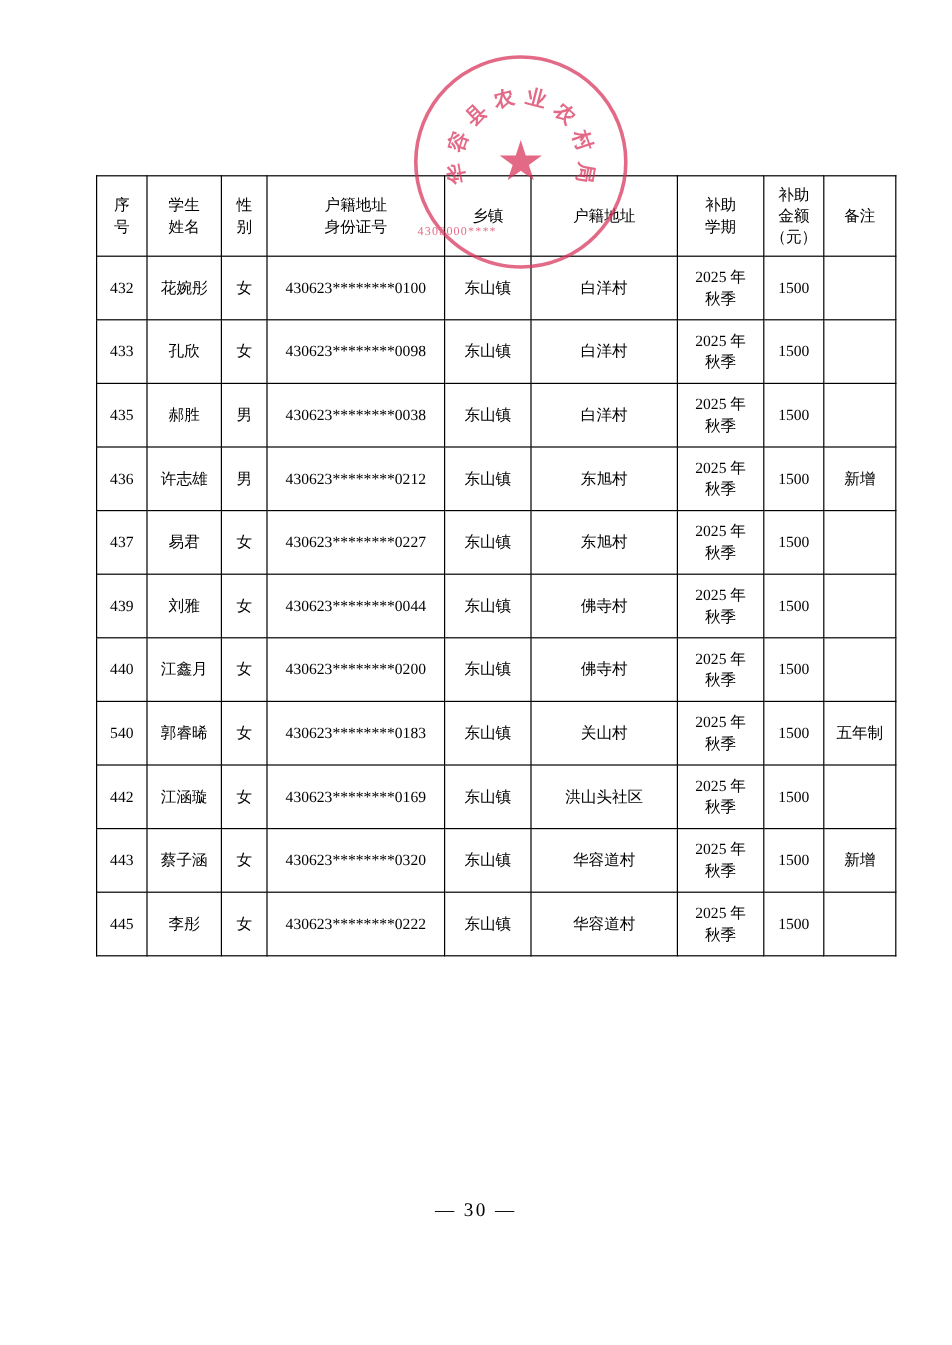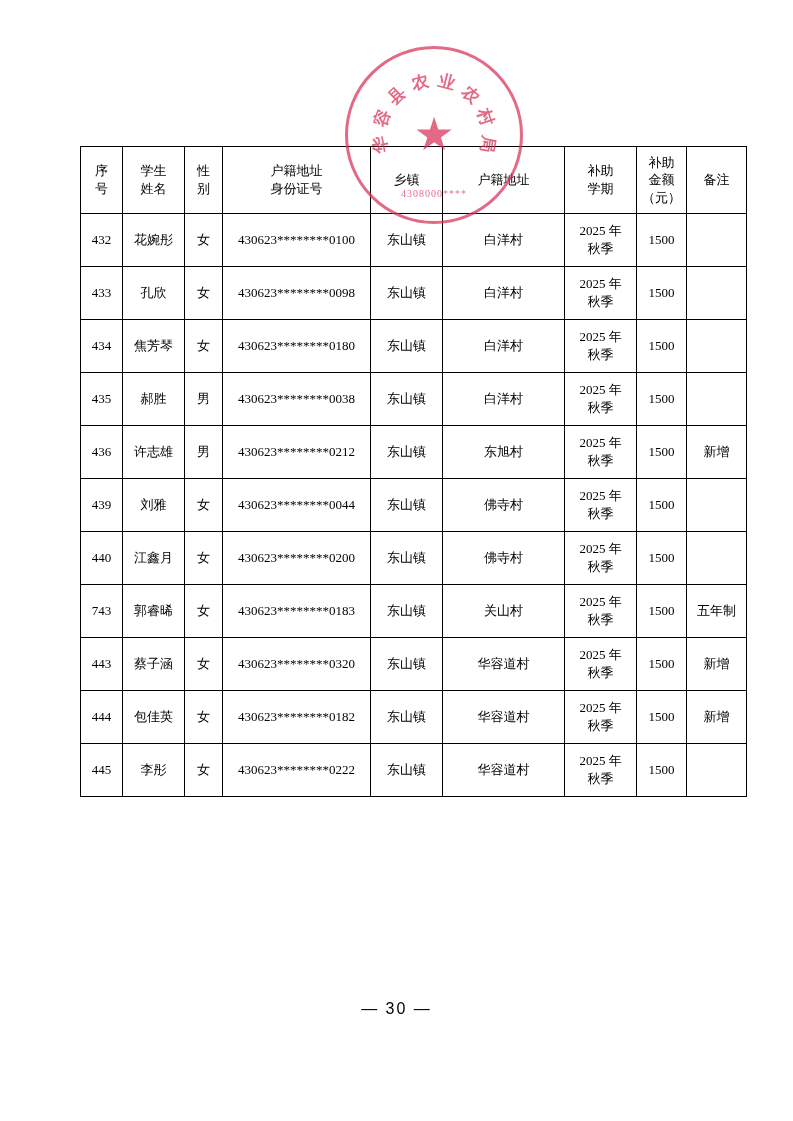--- a/index.html
+++ b/index.html
@@ -66,21 +66,20 @@
     left: 50%;
     top: 50%;
     transform-origin: 0 0;
     font-family: "Liberation Serif", serif;
   }
   .seal .seal-bottom-text {
     position: absolute;
     left: 0;
     right: 0;
     bottom: 22px;
-    text-align: center;
     color: #d8325a;
     font-size: 10px;
     letter-spacing: 1px;
   }
   
   .table-wrap {
     position: absolute;
     left: 80px;
     top: 146px;
     width: 634px;
@@ -125,21 +124,21 @@
   .term-text { font-size: 12.5px; }
   
   .page-number {
     position: absolute;
     left: 0;
     right: 0;
     top: 1000px;
     text-align: center;
     font-size: 16px;
     letter-spacing: 2px;
-    font-family: Liberation Sans, sans-serif;
+    font-family: Liberation Serif, serif;
   }
 </style>
 </head>
 <body>
 
 <div class="page">
 
   <div class="seal">
     <div class="seal-inner">
       <div class="seal-top-text" id="seal-arc">
@@ -225,34 +224,20 @@
             <td>东山镇</td>
             <td>白洋村</td>
             <td class="term-text two-line">
               <div>2025 年</div>
               <div>秋季</div>
             </td>
             <td>1500</td>
             <td></td>
           </tr>
           <tr>
-            <td>434</td>
-            <td>焦芳琴</td>
-            <td>女</td>
-            <td class="id-text">430623********0180</td>
-            <td>东山镇</td>
-            <td>白洋村</td>
-            <td class="term-text two-line">
-              <div>2025 年</div>
-              <div>秋季</div>
-            </td>
-            <td>1500</td>
-            <td></td>
-          </tr>
-          <tr>
             <td>435</td>
             <td>郝胜</td>
             <td>男</td>
             <td class="id-text">430623********0038</td>
             <td>东山镇</td>
             <td>白洋村</td>
             <td class="term-text two-line">
               <div>2025 年</div>
               <div>秋季</div>
             </td>
@@ -267,20 +252,34 @@
             <td>东山镇</td>
             <td>东旭村</td>
             <td class="term-text two-line">
               <div>2025 年</div>
               <div>秋季</div>
             </td>
             <td>1500</td>
             <td>新增</td>
           </tr>
           <tr>
+            <td>437</td>
+            <td>易君</td>
+            <td>女</td>
+            <td class="id-text">430623********0227</td>
+            <td>东山镇</td>
+            <td>东旭村</td>
+            <td class="term-text two-line">
+              <div>2025 年</div>
+              <div>秋季</div>
+            </td>
+            <td>1500</td>
+            <td></td>
+          </tr>
+          <tr>
             <td>439</td>
             <td>刘雅</td>
             <td>女</td>
             <td class="id-text">430623********0044</td>
             <td>东山镇</td>
             <td>佛寺村</td>
             <td class="term-text two-line">
               <div>2025 年</div>
               <div>秋季</div>
             </td>
@@ -295,52 +294,52 @@
             <td>东山镇</td>
             <td>佛寺村</td>
             <td class="term-text two-line">
               <div>2025 年</div>
               <div>秋季</div>
             </td>
             <td>1500</td>
             <td></td>
           </tr>
           <tr>
-            <td>743</td>
+            <td>540</td>
             <td>郭睿晞</td>
             <td>女</td>
             <td class="id-text">430623********0183</td>
             <td>东山镇</td>
             <td>关山村</td>
             <td class="term-text two-line">
               <div>2025 年</div>
               <div>秋季</div>
             </td>
             <td>1500</td>
             <td>五年制</td>
+          </tr>
+          <tr>
+            <td>442</td>
+            <td>江涵璇</td>
+            <td>女</td>
+            <td class="id-text">430623********0169</td>
+            <td>东山镇</td>
+            <td>洪山头社区</td>
+            <td class="term-text two-line">
+              <div>2025 年</div>
+              <div>秋季</div>
+            </td>
+            <td>1500</td>
+            <td></td>
           </tr>
           <tr>
             <td>443</td>
             <td>蔡子涵</td>
             <td>女</td>
             <td class="id-text">430623********0320</td>
-            <td>东山镇</td>
-            <td>华容道村</td>
-            <td class="term-text two-line">
-              <div>2025 年</div>
-              <div>秋季</div>
-            </td>
-            <td>1500</td>
-            <td>新增</td>
-          </tr>
-          <tr>
-            <td>444</td>
-            <td>包佳英</td>
-            <td>女</td>
-            <td class="id-text">430623********0182</td>
             <td>东山镇</td>
             <td>华容道村</td>
             <td class="term-text two-line">
               <div>2025 年</div>
               <div>秋季</div>
             </td>
             <td>1500</td>
             <td>新增</td>
           </tr>
           <tr>

